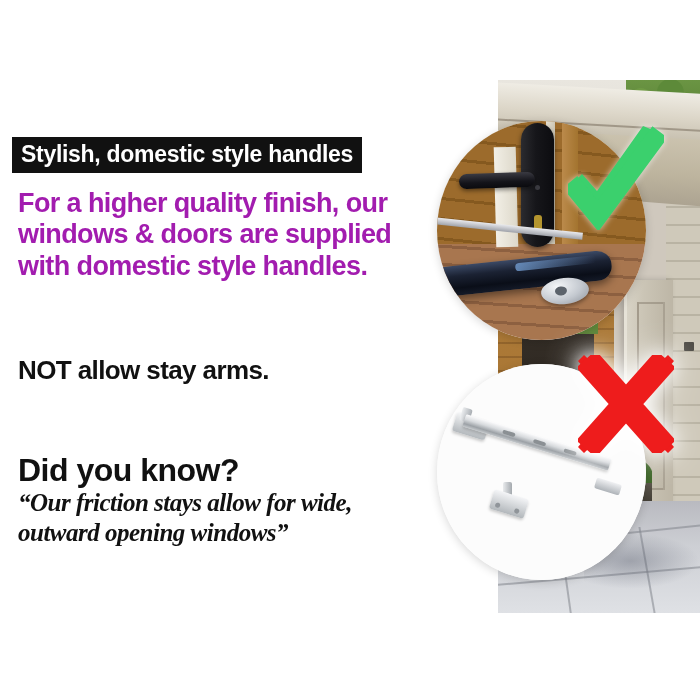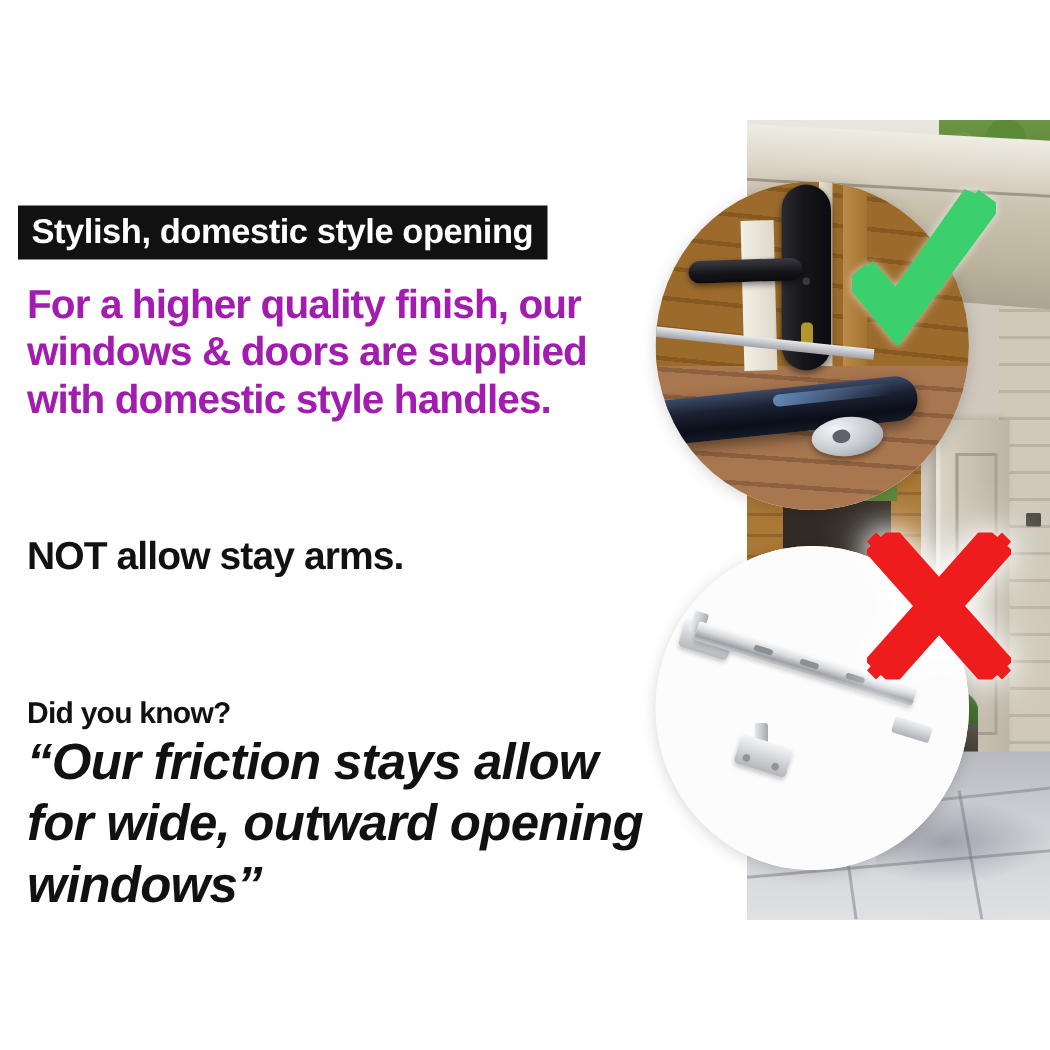--- a/index.html
+++ b/index.html
@@ -392,36 +392,37 @@
     position: absolute;
     left: 18px; top: 355px;
     width: 420px;
     color: #111111;
     font-size: 26px;
     font-weight: bold;
     letter-spacing: -0.6px;
   }
   #dyk-label {
     position: absolute;
-    left: 18px; top: 465px;
+    left: 18px; top: 452px;
     color: #111111;
-    font-size: 20px;
+    font-size: 32px;
     font-weight: bold;
     letter-spacing: -0.5px;
   }
   #dyk-quote {
     position: absolute;
     left: 18px; top: 488px;
     width: 420px;
     color: #111111;
-    font-size: 34px;
+    font-size: 25px;
     font-weight: bold;
     font-style: italic;
     line-height: 1.2;
     letter-spacing: -0.5px;
+    font-family: Liberation Serif, serif;
   }
 </style>
 </head>
 <body>
 
 <div id="canvas">
 
   <div class="photo-panel">
     <div class="bg-sky"></div>
     <div class="bg-hedge"></div>
@@ -501,21 +502,21 @@
   <svg id="tick-mark" viewBox="0 0 96 104">
     <path d="M4 58 L31 88 L90 6 L75 0 L29 65 L14 48 Z" fill="#3BD06D"></path>
     <path d="M2 56 L30 90 L92 6" fill="none" stroke="#3BD06D" stroke-width="19" stroke-linecap="butt" stroke-linejoin="miter"></path>
   </svg>
 
   <svg id="cross-mark" viewBox="0 0 96 98">
     <path d="M6 0 L48 40 L90 0 L96 6 L60 49 L96 92 L90 98 L48 58 L6 98 L0 92 L36 49 L0 6 Z" fill="#EE1C1C"></path>
     <path d="M8 4 L88 94 M88 4 L8 94" fill="none" stroke="#EE1C1C" stroke-width="26" stroke-linecap="butt"></path>
   </svg>
 
-  <div id="headline-banner">Stylish, domestic style opening</div>
+  <div id="headline-banner">Stylish, domestic style handles</div>
 
   <div id="body-copy">For a higher quality finish, our windows &amp; doors are supplied with domestic style handles.</div>
 
   <div id="not-line">NOT allow stay arms.</div>
 
   <div id="dyk-label">Did you know?</div>
 
   <div id="dyk-quote">“Our friction stays allow for wide, outward opening windows”</div>
 
 </div>

